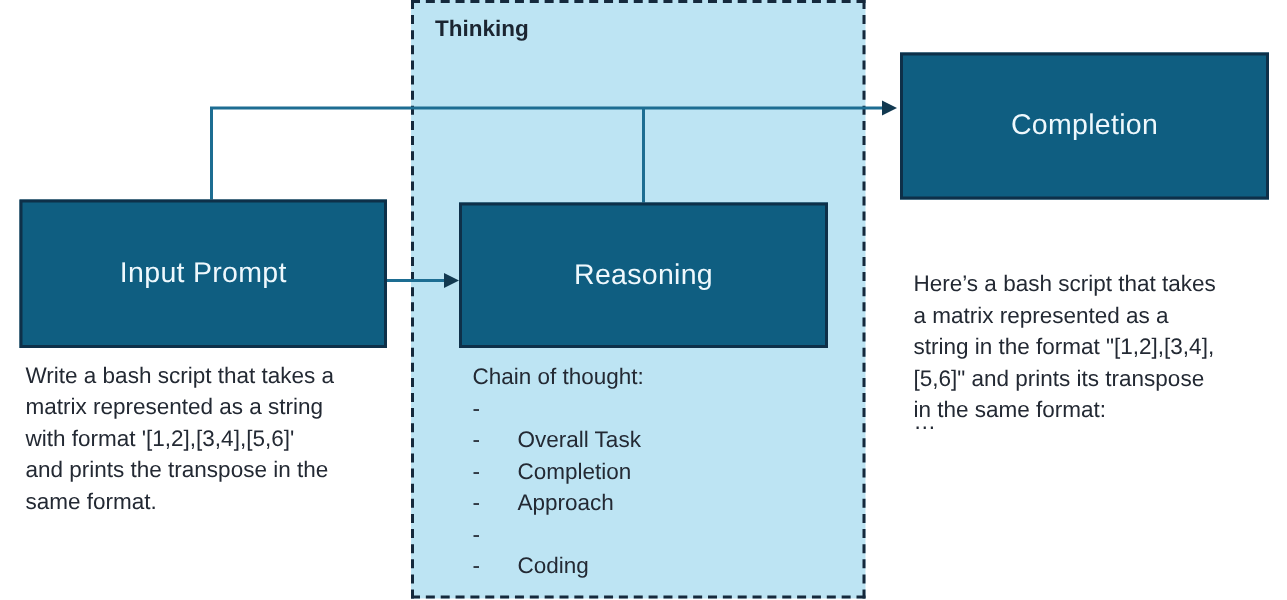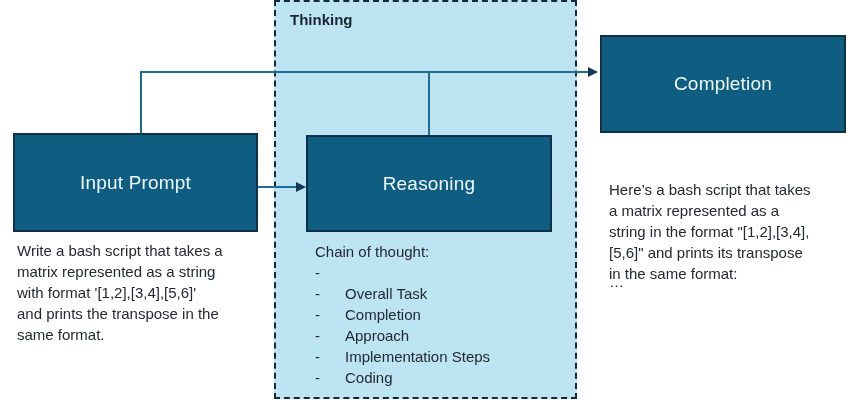--- a/index.html
+++ b/index.html
@@ -143,21 +143,20 @@
     <div class="cot-row">
       <span class="cot-dash">-</span>
       <span>Completion</span>
     </div>
     <div class="cot-row">
       <span class="cot-dash">-</span>
       <span>Approach</span>
     </div>
     <div class="cot-row">
       <span class="cot-dash">-</span>
-      <span>Implementation Steps</span>
     </div>
     <div class="cot-row">
       <span class="cot-dash">-</span>
       <span>Coding</span>
     </div>
   </div>
 
   <div class="desc desc-completion">Here’s a bash script that takes
 a matrix represented as a
 string in the format "[1,2],[3,4],

